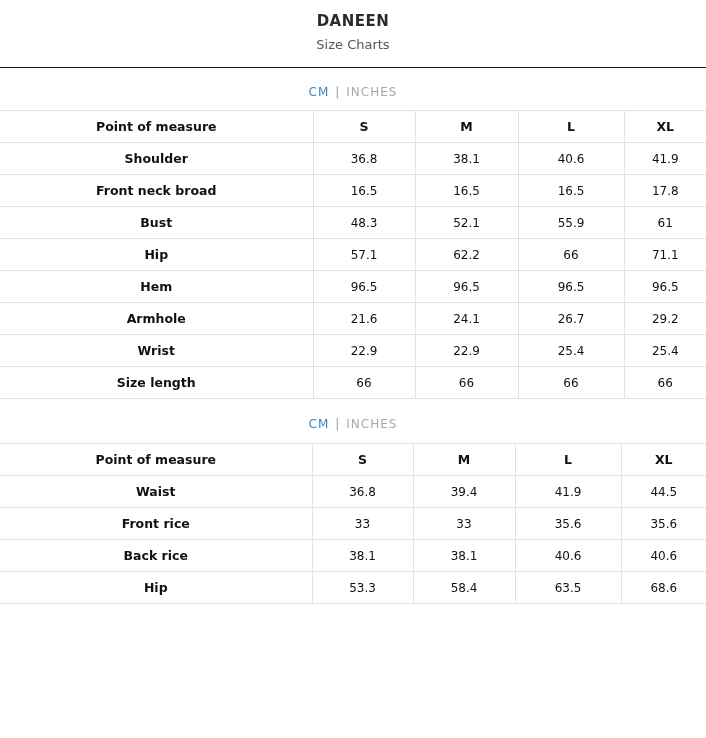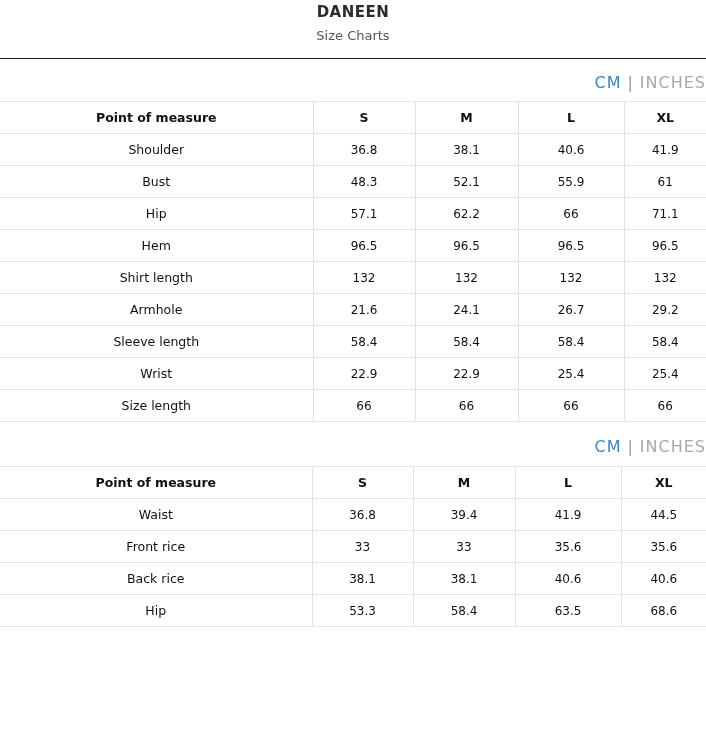--- a/index.html
+++ b/index.html
@@ -1,27 +1,27 @@
 <!DOCTYPE html>
 <html><head>
   <meta charset="utf-8">
   <style>
     html, body { margin: 0; padding: 0; background: #ffffff; }
     body { width: 706px; height: 738px; overflow: hidden; font-family: "DejaVu Sans", sans-serif; color: #111; position: relative; }
-    .header { text-align: center; height: 58px; border-bottom: 1px solid #1a1a1a; }
+    .header { text-align: center; height: 58px; border-bottom: 1px solid #1a1a1a; margin-top: 9px; }
     .brand { font-family: "DejaVu Sans", sans-serif; font-weight: bold; font-size: 15px; color: #2b2b2b; padding-top: 2px; height: 22px; line-height: 20px; letter-spacing: 0.5px; }
     .subtitle { font-size: 13px; color: #555; margin-top: 4px; }
-    .unit-toggle { text-align: right; font-size: 16px; letter-spacing: 1px; height: 42px; line-height: 48px; }
+    .unit-toggle { text-align: center; font-size: 12px; letter-spacing: 1px; height: 42px; line-height: 48px; }
     .unit-cm { color: #3a86c8; }
     .unit-sep { color: #999; margin: 0 6px; }
     .unit-in { color: #a9a9a9; }
     table { border-collapse: collapse; width: 706px; table-layout: fixed; }
     td, th { border-top: 1px solid #e3e3e3; border-bottom: 1px solid #e3e3e3; height: 31px; padding: 0; text-align: center; font-size: 12.5px; }
     th { font-weight: bold; color: #111; }
-    td.pom { font-weight: normal; font-size: 12.5px; }
+    td.pom { font-weight: bold; font-size: 12.5px; }
     td.val { font-size: 12px; color: #111; }
     td + td, th + th, td.val, th.size { border-left: 1px solid #e3e3e3; }
     .t2-toggle { height: 44px; line-height: 50px; }
   </style>
 </head>
 <body>
 
 <div class="header">
   <div class="brand">DANEEN</div>
   <div class="subtitle">Size Charts</div>
@@ -50,20 +50,27 @@
     </thead>
   <tbody id="t1b">
       <tr>
         <td class="pom">Shoulder</td>
         <td class="val">36.8</td>
         <td class="val">38.1</td>
         <td class="val">40.6</td>
         <td class="val">41.9</td>
       </tr>
       <tr>
+        <td class="pom">Front neck broad</td>
+        <td class="val">16.5</td>
+        <td class="val">16.5</td>
+        <td class="val">16.5</td>
+        <td class="val">17.8</td>
+      </tr>
+      <tr>
         <td class="pom">Bust</td>
         <td class="val">48.3</td>
         <td class="val">52.1</td>
         <td class="val">55.9</td>
         <td class="val">61</td>
       </tr>
       <tr>
         <td class="pom">Hip</td>
         <td class="val">57.1</td>
         <td class="val">62.2</td>
@@ -71,39 +78,25 @@
         <td class="val">71.1</td>
       </tr>
       <tr>
         <td class="pom">Hem</td>
         <td class="val">96.5</td>
         <td class="val">96.5</td>
         <td class="val">96.5</td>
         <td class="val">96.5</td>
       </tr>
       <tr>
-        <td class="pom">Shirt length</td>
-        <td class="val">132</td>
-        <td class="val">132</td>
-        <td class="val">132</td>
-        <td class="val">132</td>
-      </tr>
-      <tr>
         <td class="pom">Armhole</td>
         <td class="val">21.6</td>
         <td class="val">24.1</td>
         <td class="val">26.7</td>
         <td class="val">29.2</td>
-      </tr>
-      <tr>
-        <td class="pom">Sleeve length</td>
-        <td class="val">58.4</td>
-        <td class="val">58.4</td>
-        <td class="val">58.4</td>
-        <td class="val">58.4</td>
       </tr>
       <tr>
         <td class="pom">Wrist</td>
         <td class="val">22.9</td>
         <td class="val">22.9</td>
         <td class="val">25.4</td>
         <td class="val">25.4</td>
       </tr>
       <tr>
         <td class="pom">Size length</td>

